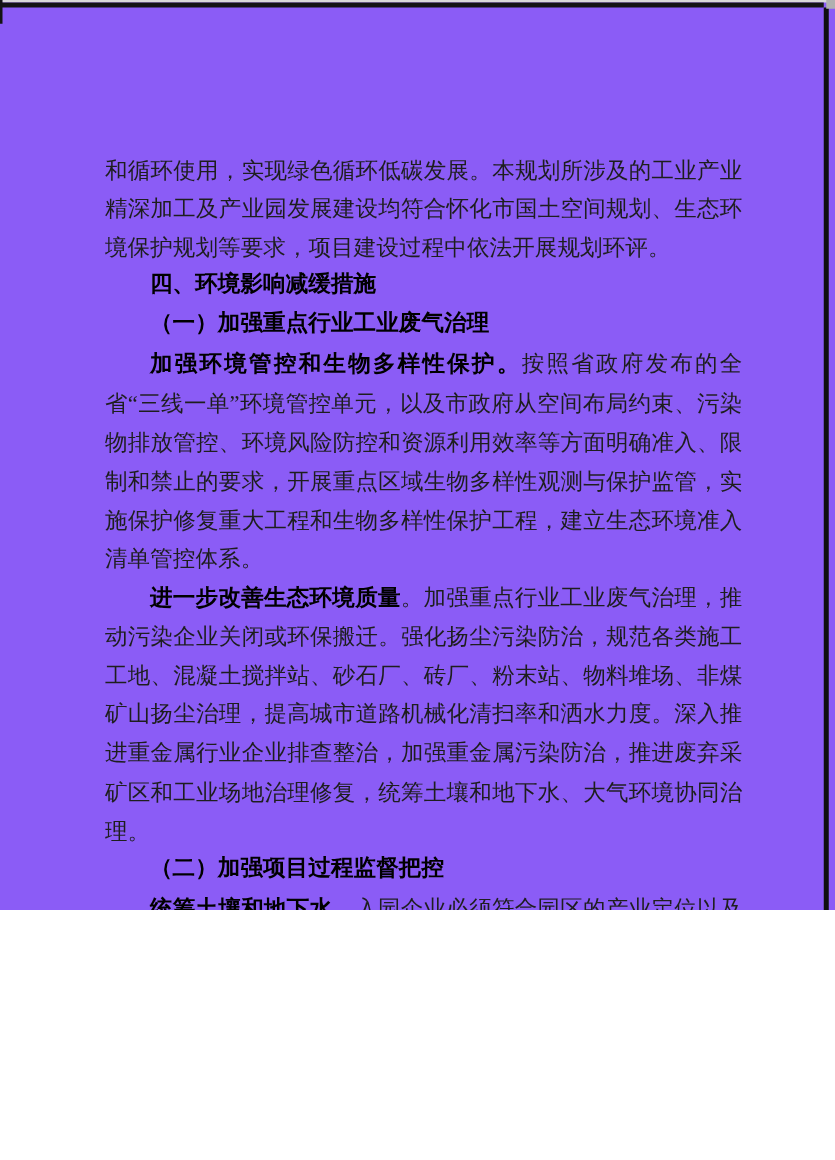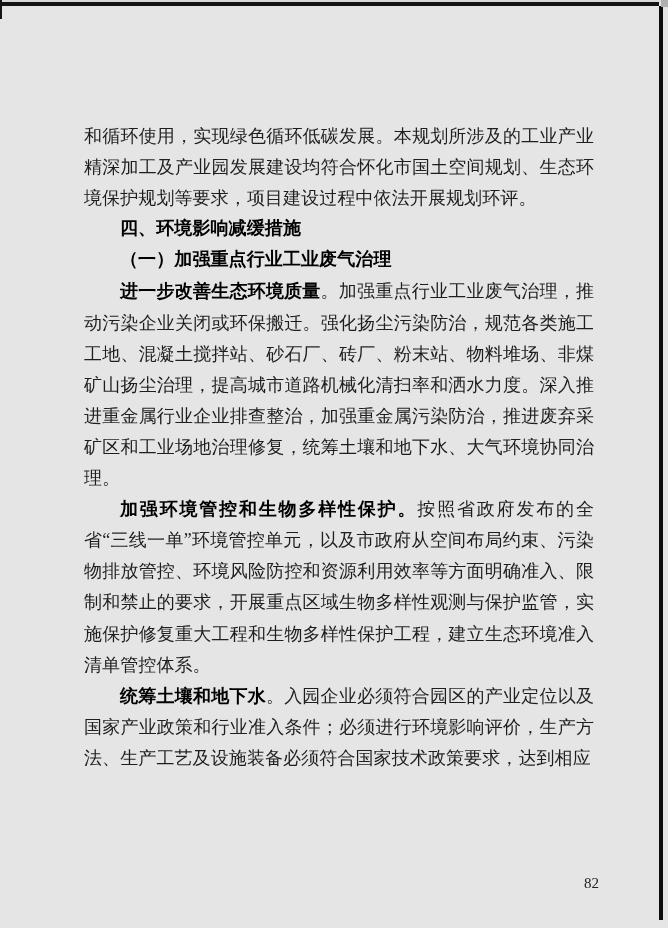--- a/index.html
+++ b/index.html
@@ -3,22 +3,22 @@
 <meta charset="utf-8">
 <style>
   html, body {
     margin: 0;
     padding: 0;
     background: #ffffff;
   }
   .page {
     position: relative;
     width: 668px;
-    height: 928px;
-    background: #e5e5e5;
+    height: 728px;
+    background: #8b5cf6;
     overflow: hidden;
     font-family: "Liberation Serif", serif;
   }
   
   .edge-top-gray {
     position: absolute;
     left: 0; top: 0;
     width: 668px; height: 2px;
     background: #d9d9d9;
   }
@@ -101,24 +101,25 @@
   <div class="corner-gray"></div>
 
   <div class="content">
 
     <p>和循环使用，实现绿色循环低碳发展。本规划所涉及的工业产业精深加工及产业园发展建设均符合怀化市国土空间规划、生态环境保护规划等要求，项目建设过程中依法开展规划环评。</p>
 
     <p class="heading">四、环境影响减缓措施</p>
 
     <p class="heading">（一）加强重点行业工业废气治理</p>
 
+    <p class="indent"><span class="lead">加强环境管控和生物多样性保护。</span><span>按照省政府发布的全省“三线一单”环境管控单元，以及市政府从空间布局约束、污染物排放管控、环境风险防控和资源利用效率等方面明确准入、限制和禁止的要求，开展重点区域生物多样性观测与保护监管，实施保护修复重大工程和生物多样性保护工程，建立生态环境准入清单管控体系。</span></p>
+
     <p class="indent"><span class="lead">进一步改善生态环境质量</span><span>。加强重点行业工业废气治理，推动污染企业关闭或环保搬迁。强化扬尘污染防治，规范各类施工工地、混凝土搅拌站、砂石厂、砖厂、粉末站、物料堆场、非煤矿山扬尘治理，提高城市道路机械化清扫率和洒水力度。深入推进重金属行业企业排查整治，加强重金属污染防治，推进废弃采矿区和工业场地治理修复，统筹土壤和地下水、大气环境协同治理。</span></p>
 
-    <p class="indent"><span class="lead">加强环境管控和生物多样性保护。</span><span>按照省政府发布的全省“三线一单”环境管控单元，以及市政府从空间布局约束、污染物排放管控、环境风险防控和资源利用效率等方面明确准入、限制和禁止的要求，开展重点区域生物多样性观测与保护监管，实施保护修复重大工程和生物多样性保护工程，建立生态环境准入清单管控体系。</span></p>
-
+    <p class="heading">（二）加强项目过程监督把控</p>
 
     <p class="indent"><span class="lead">统筹土壤和地下水</span><span>。入园企业必须符合园区的产业定位以及国家产业政策和行业准入条件；必须进行环境影响评价，生产方法、生产工艺及设施装备必须符合国家技术政策要求，达到相应</span></p>
 
   </div>
 
   <div class="page-number">82</div>
 
 </div>
 
 </body></html>

